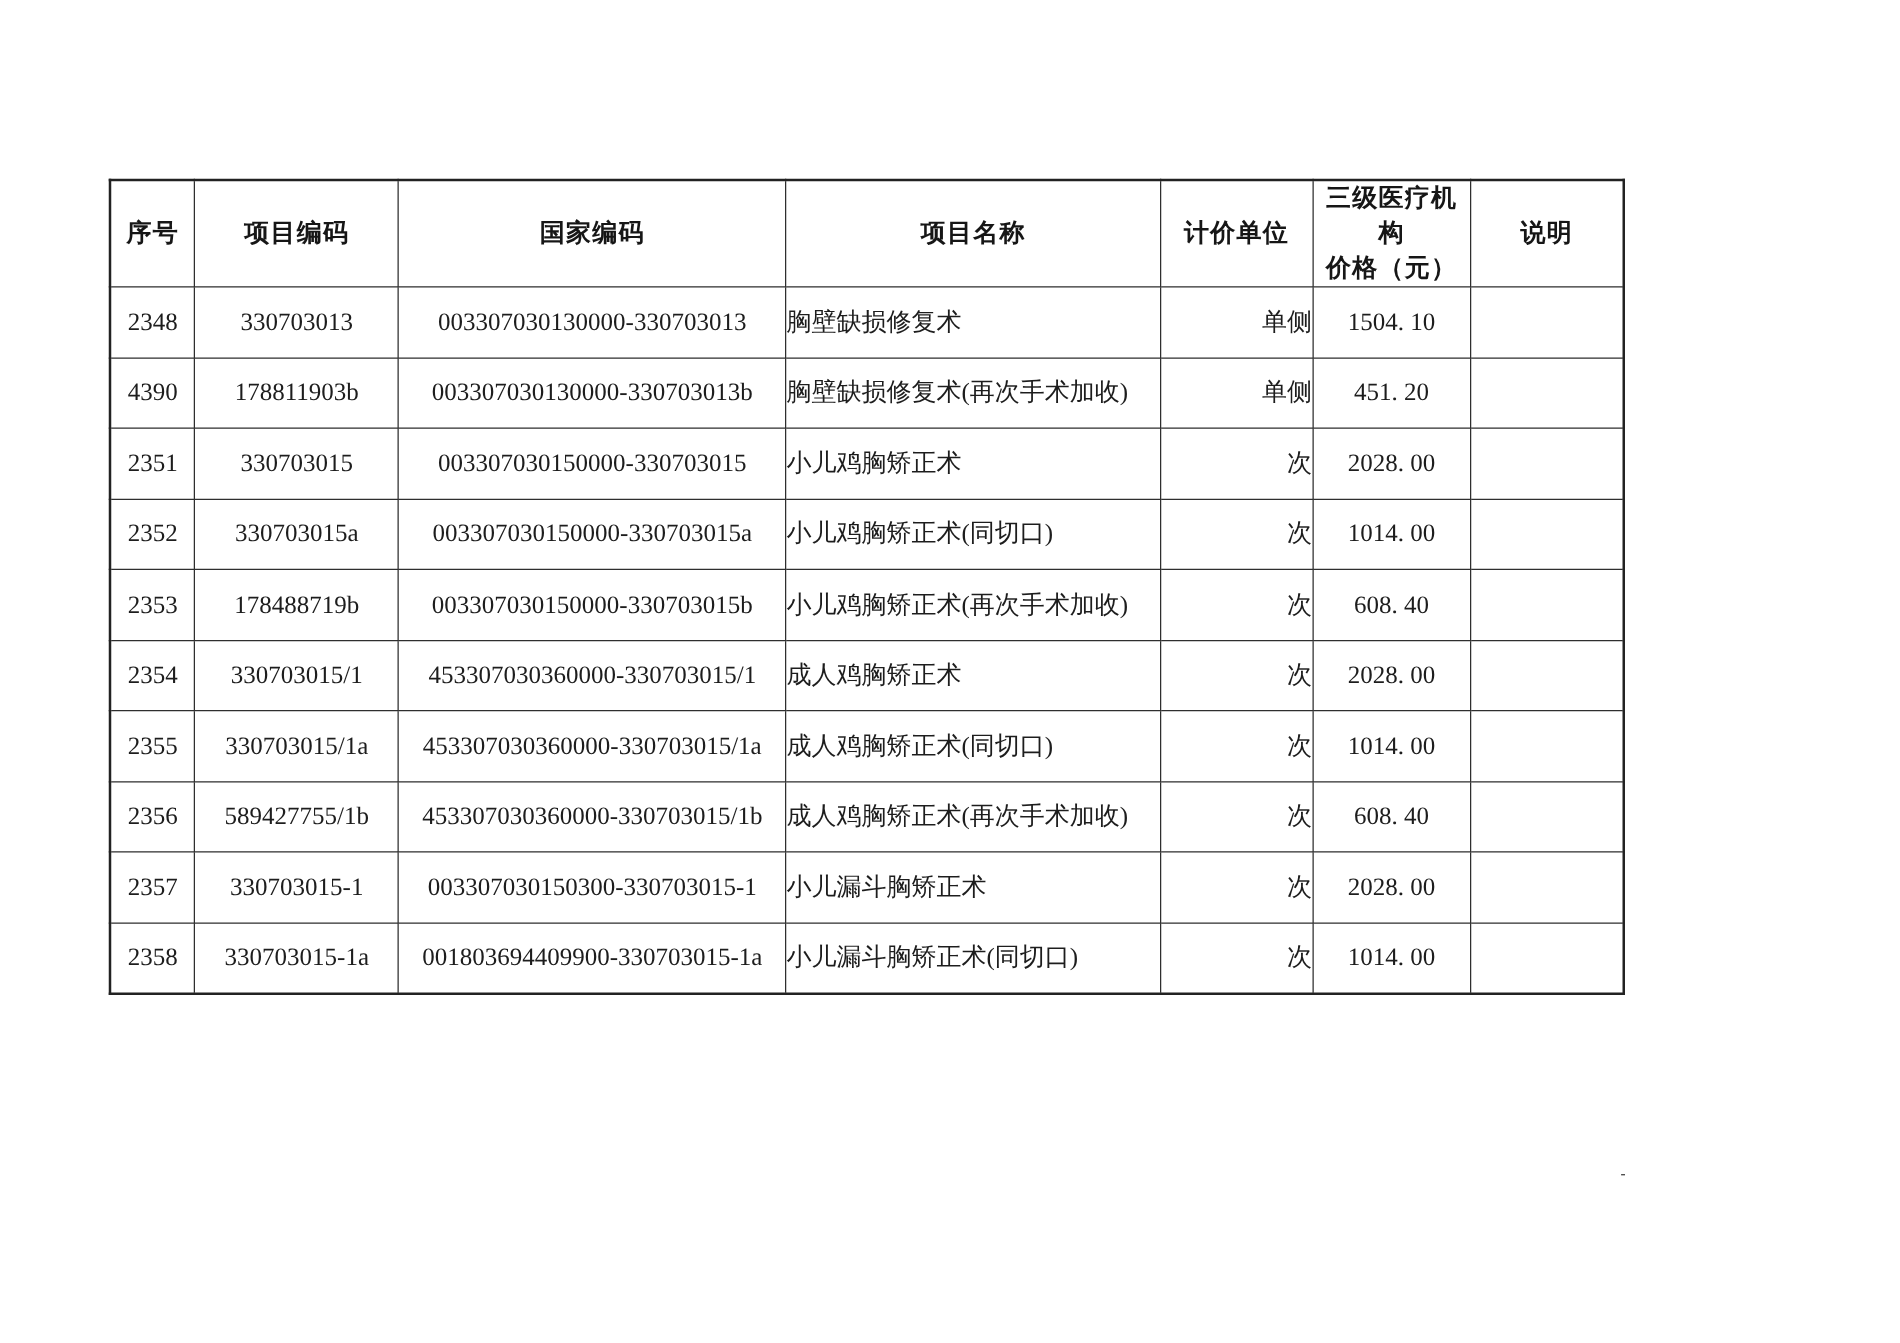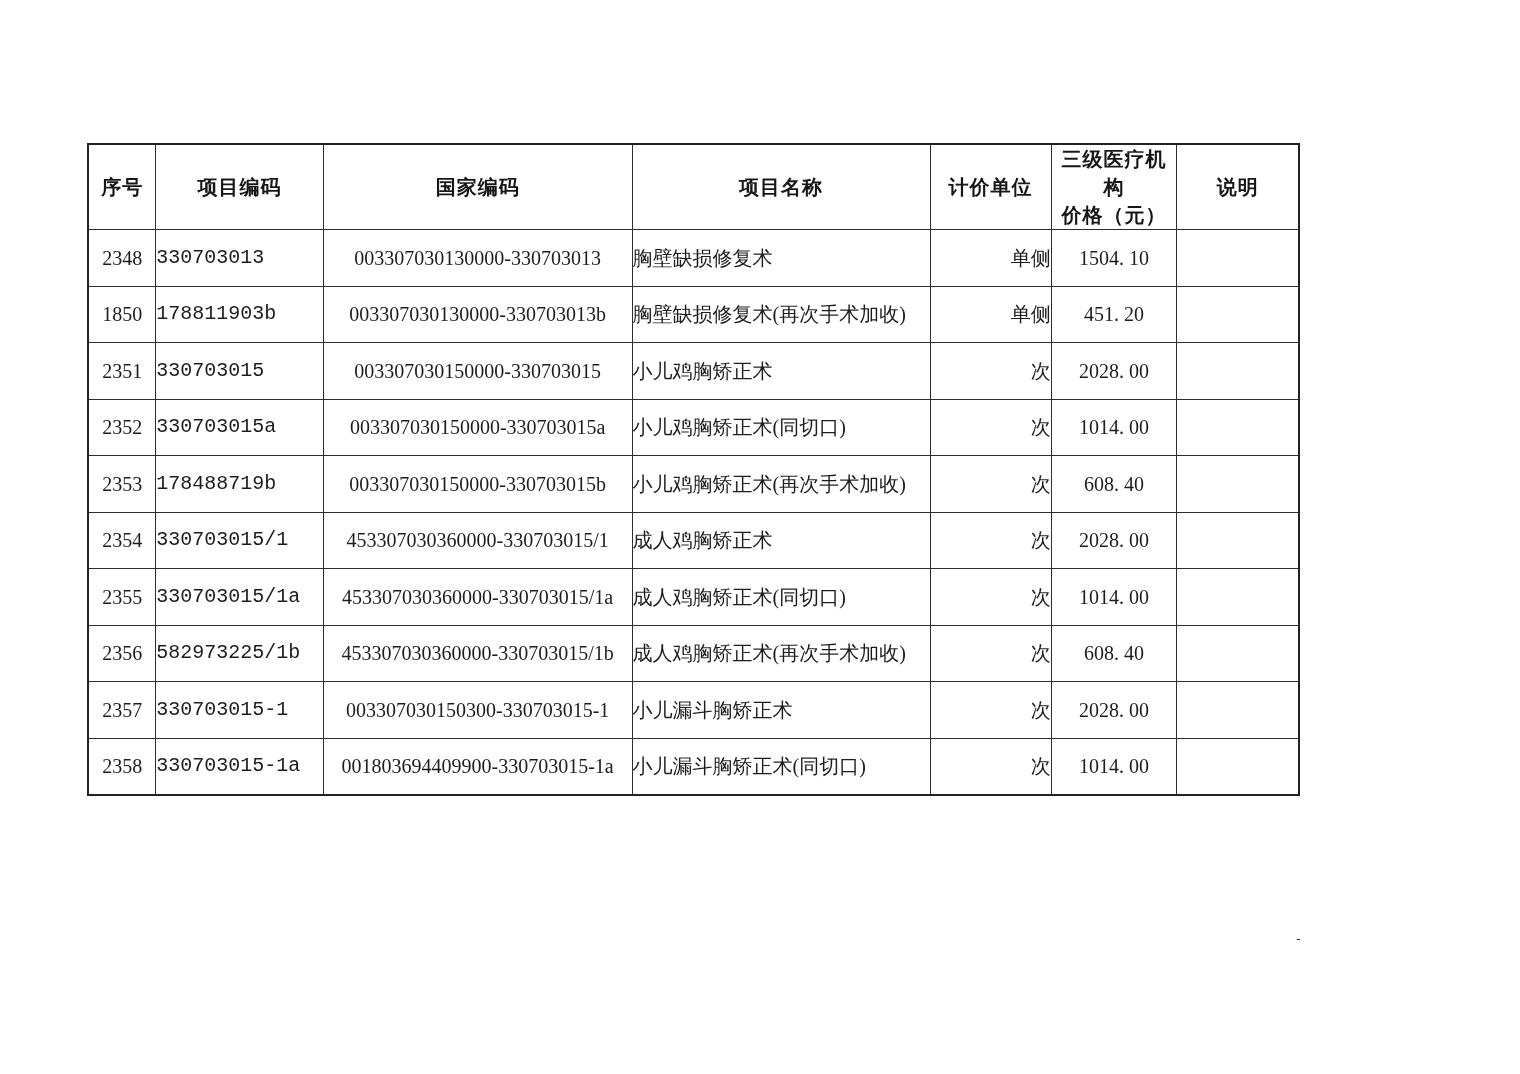--- a/index.html
+++ b/index.html
@@ -41,21 +41,21 @@
     white-space: pre-line;
     line-height: 1.4;
     letter-spacing: 1px;
     color: #161616;
   }
   td {
     font-size: 20px;
     line-height: 1.2;
   }
   td.col-index { text-align: center; }
-  td.col-code  { text-align: left; padding-left: 4px; font-family: Liberation Mono, monospace; }
+  td.col-code  { text-align: center; padding-left: 4px; }
   td.col-ncode { text-align: center; padding-left: 3px; }
   td.col-name  { text-align: left; padding-left: 5px; }
   td.col-unit  { text-align: right; }
   td.col-price { text-align: center; }
   td.col-note  { text-align: center; }
   .page-number {
     position: absolute;
     left: 1255px;
     top: 928px;
     width: 180px;
@@ -96,21 +96,21 @@
         <tr>
           <td class="col-index">2348</td>
           <td class="col-code">330703013</td>
           <td class="col-ncode">003307030130000-330703013</td>
           <td class="col-name">胸壁缺损修复术</td>
           <td class="col-unit">单侧</td>
           <td class="col-price">1504. 10</td>
           <td class="col-note"></td>
         </tr>
         <tr>
-          <td class="col-index">1850</td>
+          <td class="col-index">4390</td>
           <td class="col-code">178811903b</td>
           <td class="col-ncode">003307030130000-330703013b</td>
           <td class="col-name">胸壁缺损修复术(再次手术加收)</td>
           <td class="col-unit">单侧</td>
           <td class="col-price">451. 20</td>
           <td class="col-note"></td>
         </tr>
         <tr>
           <td class="col-index">2351</td>
           <td class="col-code">330703015</td>
@@ -151,21 +151,21 @@
           <td class="col-index">2355</td>
           <td class="col-code">330703015/1a</td>
           <td class="col-ncode">453307030360000-330703015/1a</td>
           <td class="col-name">成人鸡胸矫正术(同切口)</td>
           <td class="col-unit">次</td>
           <td class="col-price">1014. 00</td>
           <td class="col-note"></td>
         </tr>
         <tr>
           <td class="col-index">2356</td>
-          <td class="col-code">582973225/1b</td>
+          <td class="col-code">589427755/1b</td>
           <td class="col-ncode">453307030360000-330703015/1b</td>
           <td class="col-name">成人鸡胸矫正术(再次手术加收)</td>
           <td class="col-unit">次</td>
           <td class="col-price">608. 40</td>
           <td class="col-note"></td>
         </tr>
         <tr>
           <td class="col-index">2357</td>
           <td class="col-code">330703015-1</td>
           <td class="col-ncode">003307030150300-330703015-1</td>

